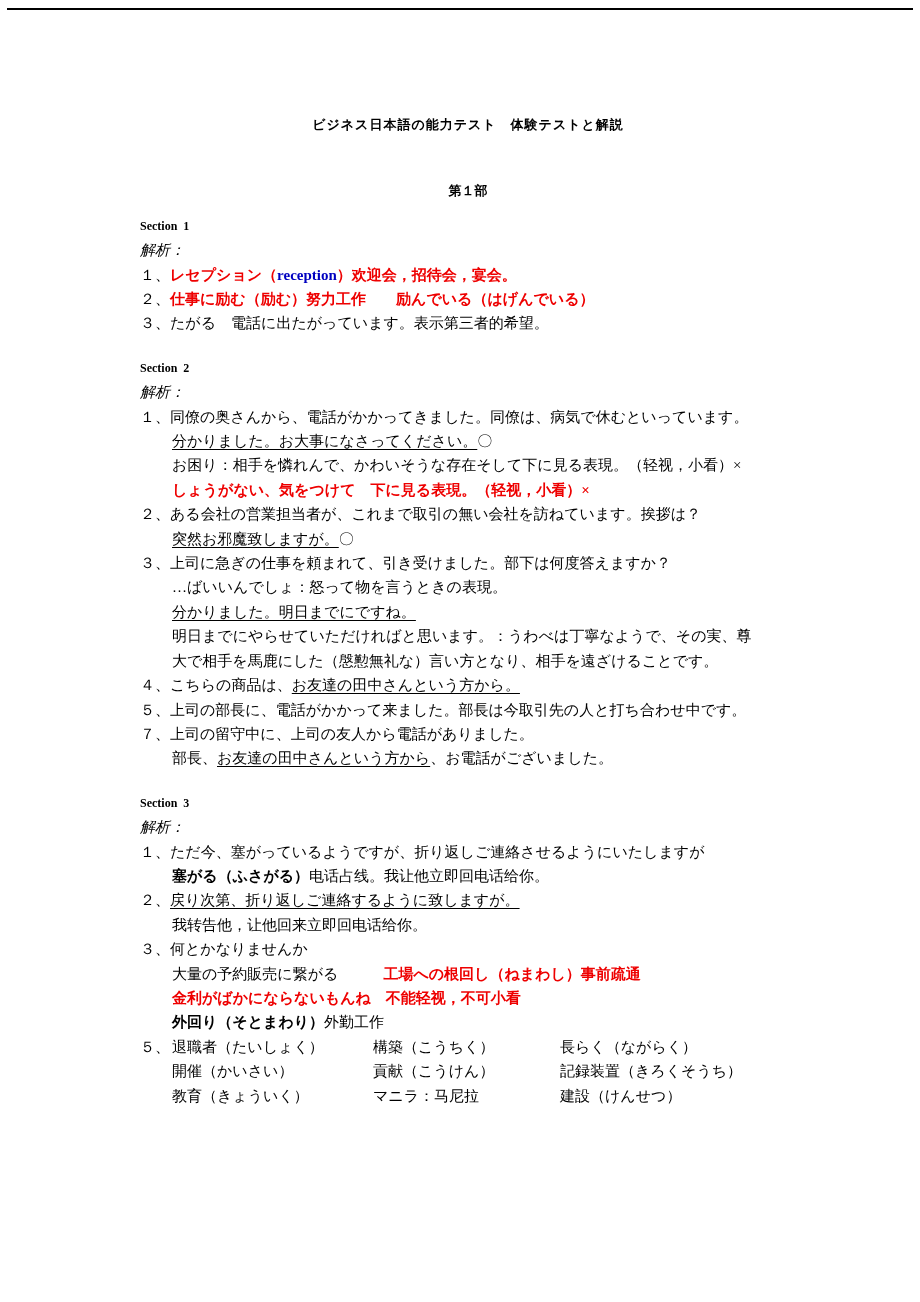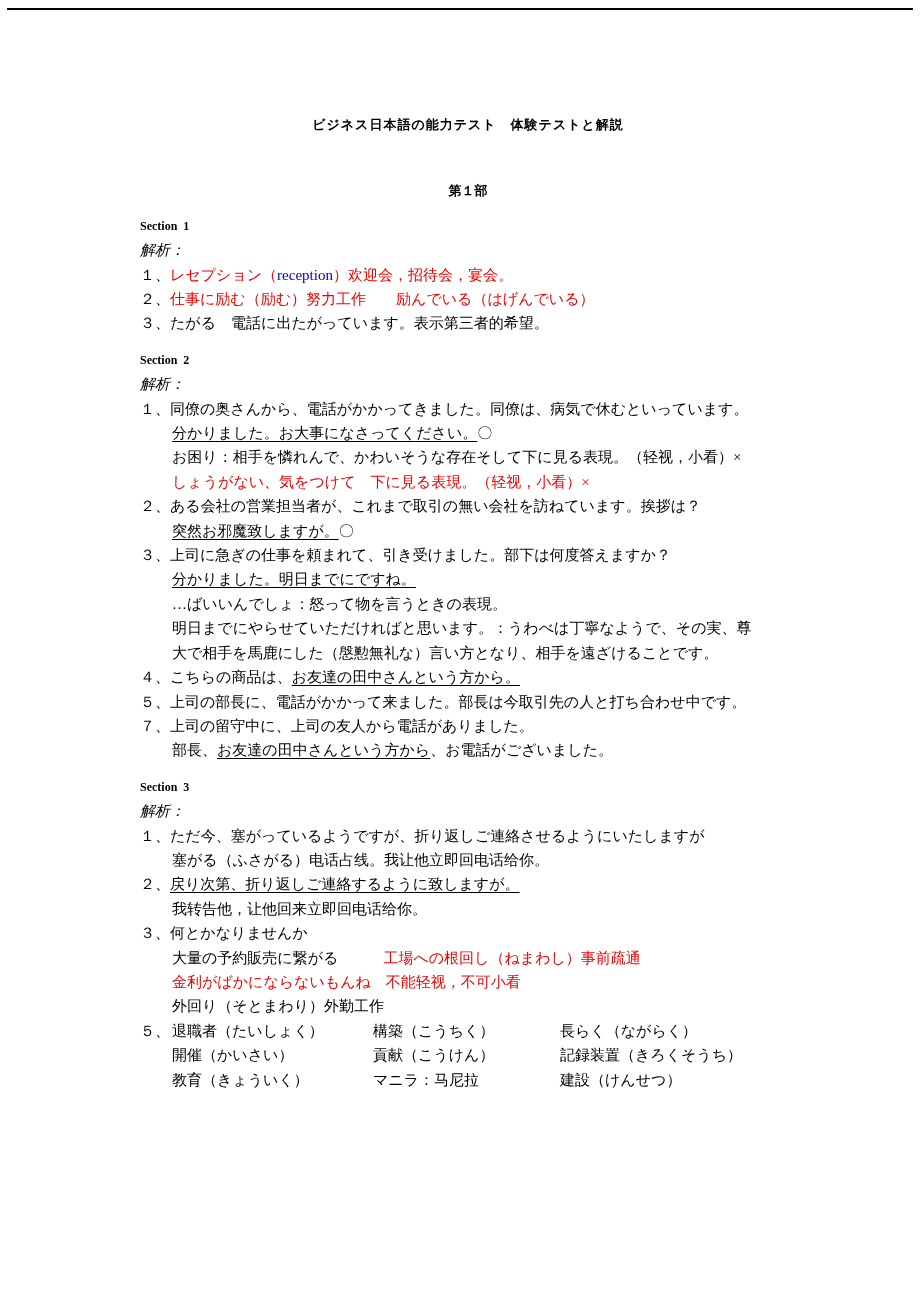--- a/index.html
+++ b/index.html
@@ -29,42 +29,42 @@
     margin: 0;
   }
   .part-heading {
     font-family: "Liberation Sans", "DejaVu Sans", sans-serif;
     font-weight: bold;
     font-size: 13px;
     line-height: 24px;
     text-align: center;
     margin-top: 41px;
   }
-  .sec { margin-top: 12px; }
+  .sec { margin-top: 20px; }
   .sec:first-of-type { margin-top: 4px; }
   .sec-heading {
     font-weight: bold;
     font-size: 12px;
     line-height: 24.4px;
     white-space: pre-wrap;
   }
   .sec-label {
     font-weight: normal;
     font-style: italic;
     font-size: 15px;
     line-height: 24.4px;
   }
   .line {
     font-size: 15px;
     line-height: 24.4px;
     white-space: pre-wrap;
   }
   .ind { padding-left: 32px; }
   .run.r { color: var(--red, #f00); }
-  .run.b { font-weight: normal; }
+  .run.b { font-weight: bold; }
   .run.bl { color: var(--blue, #00c); }
   .run.u { text-decoration: underline; text-underline-offset: 3px; }
   .pre { display: inline-block; width: 32px; margin-left: -32px; }
   .cols .col { display: inline-block; vertical-align: top; }
   .cols .col0 { width: 201px; }
   .cols .col1 { width: 187px; }
 </style>
 </head>
 <body>
 
@@ -84,22 +84,22 @@
         <section class="sec">
           <div class="sec-heading">Section  2</div>
           <div class="sec-label">解析：</div>
           <div class="line"><span class="run">１、</span><span class="run">同僚の奥さんから、電話がかかってきました。同僚は、病気で休むといっています。</span></div>
           <div class="line ind"><span class="run u">分かりました。お大事になさってください。</span><span class="run">〇</span></div>
           <div class="line ind"><span class="run">お困り：相手を憐れんで、かわいそうな存在そして下に見る表現。（轻视，小看）×</span></div>
           <div class="line ind"><span class="run r b">しょうがない、気をつけて　下に見る表現。（轻视，小看）×</span></div>
           <div class="line"><span class="run">２、</span><span class="run">ある会社の営業担当者が、これまで取引の無い会社を訪ねています。挨拶は？</span></div>
           <div class="line ind"><span class="run u">突然お邪魔致しますが。</span><span class="run">〇</span></div>
           <div class="line"><span class="run">３、</span><span class="run">上司に急ぎの仕事を頼まれて、引き受けました。部下は何度答えますか？</span></div>
+          <div class="line ind"><span class="run">…ばいいんでしょ：怒って物を言うときの表現。</span></div>
           <div class="line ind"><span class="run u">分かりました。明日までにですね。</span></div>
-          <div class="line ind"><span class="run">…ばいいんでしょ：怒って物を言うときの表現。</span></div>
           <div class="line ind"><span class="run">明日までにやらせていただければと思います。：うわべは丁寧なようで、その実、尊</span></div>
           <div class="line ind"><span class="run">大で相手を馬鹿にした（慇懃無礼な）言い方となり、相手を遠ざけることです。</span></div>
           <div class="line"><span class="run">４、</span><span class="run">こちらの商品は、</span><span class="run u">お友達の田中さんという方から。</span></div>
           <div class="line"><span class="run">５、</span><span class="run">上司の部長に、電話がかかって来ました。部長は今取引先の人と打ち合わせ中です。</span></div>
           <div class="line"><span class="run">７、</span><span class="run">上司の留守中に、上司の友人から電話がありました。</span></div>
           <div class="line ind"><span class="run">部長、</span><span class="run u">お友達の田中さんという方から</span><span class="run">、お電話がございました。</span></div>
         </section>
         <section class="sec">
           <div class="sec-heading">Section  3</div>
           <div class="sec-label">解析：</div>

